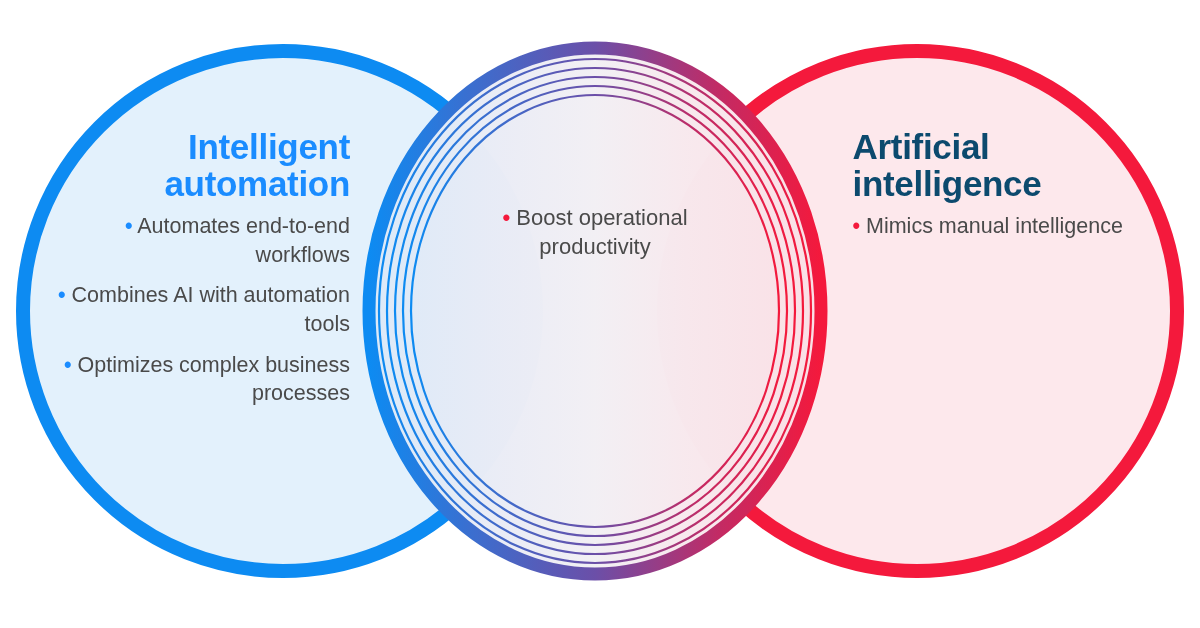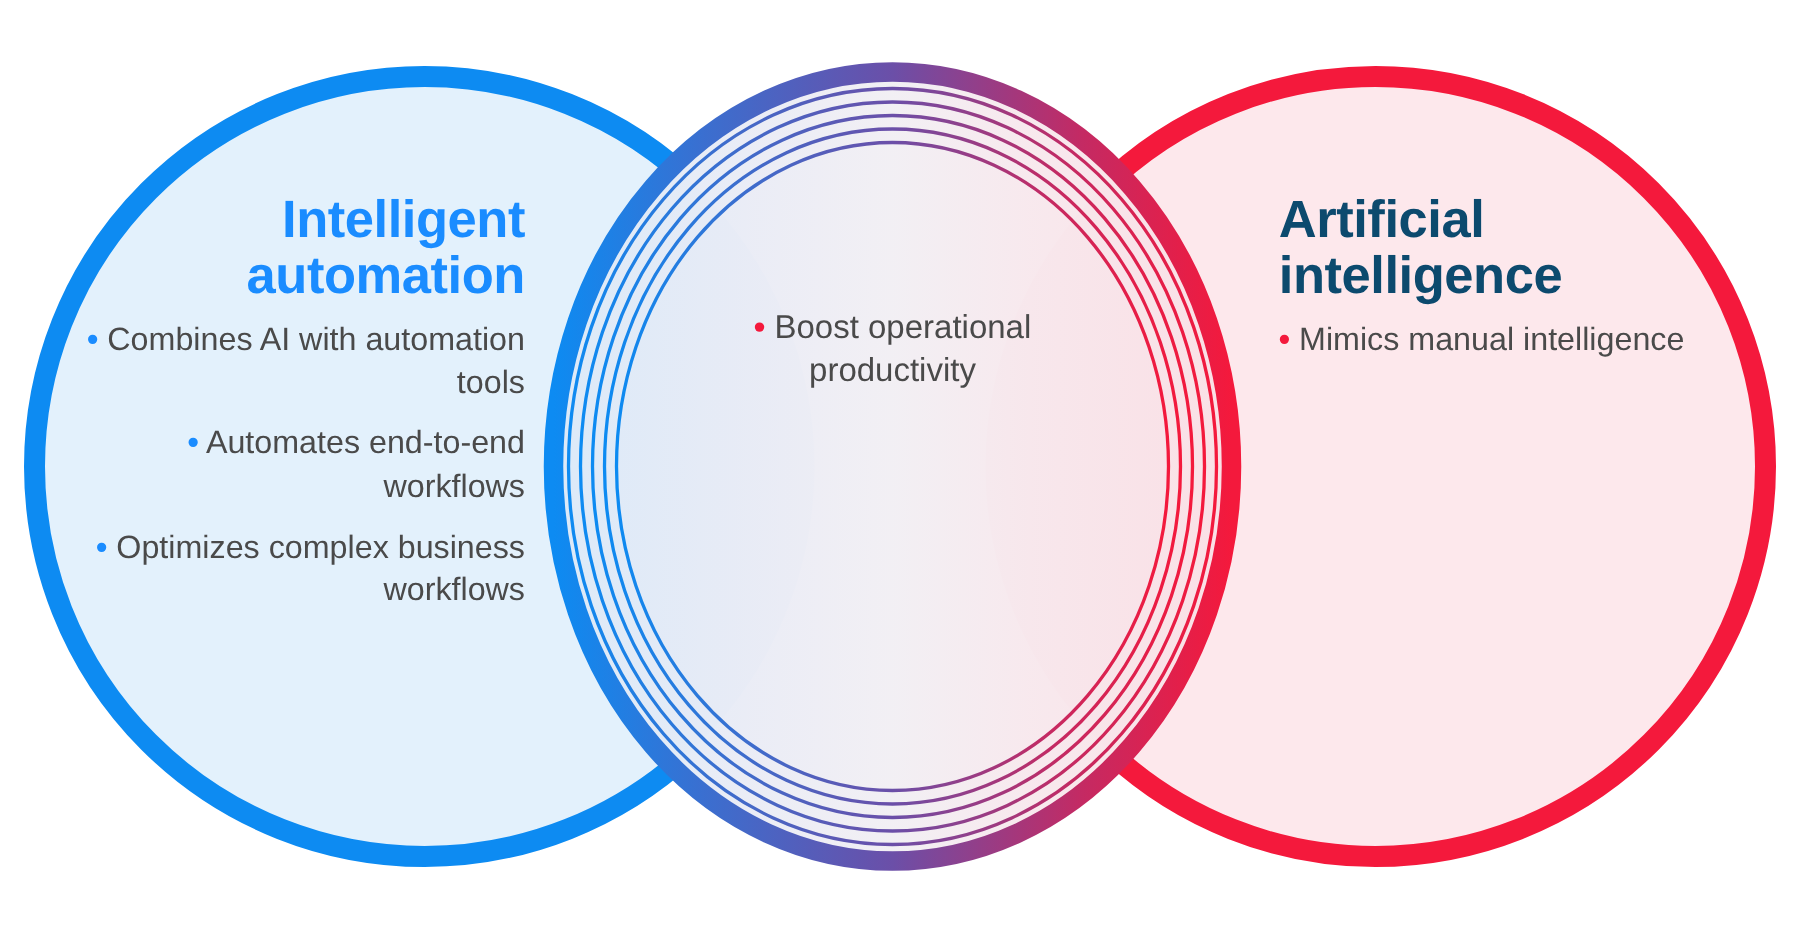--- a/index.html
+++ b/index.html
@@ -163,29 +163,29 @@
     </g>
   </svg>
 
   <div class="text-layer">
 
     <div class="panel panel-left">
       <h2 class="panel-title">Intelligent automation</h2>
       <ul class="bullet-list">
         <li class="bullet-item">
           <span class="bullet-dot dot-blue">•</span>
+          <span>Automates end-to-end workflows</span>
+        </li>
+        <li class="bullet-item">
+          <span class="bullet-dot dot-blue">•</span>
           <span>Combines AI with automation tools</span>
         </li>
         <li class="bullet-item">
           <span class="bullet-dot dot-blue">•</span>
-          <span>Automates end-to-end workflows</span>
-        </li>
-        <li class="bullet-item">
-          <span class="bullet-dot dot-blue">•</span>
-          <span>Optimizes complex business workflows</span>
+          <span>Optimizes complex business processes</span>
         </li>
       </ul>
     </div>
 
     <div class="panel panel-center">
       <ul class="bullet-list">
         <li class="bullet-item">
           <span class="bullet-dot dot-red">•</span>
           <span>Boost operational productivity</span>
         </li>

